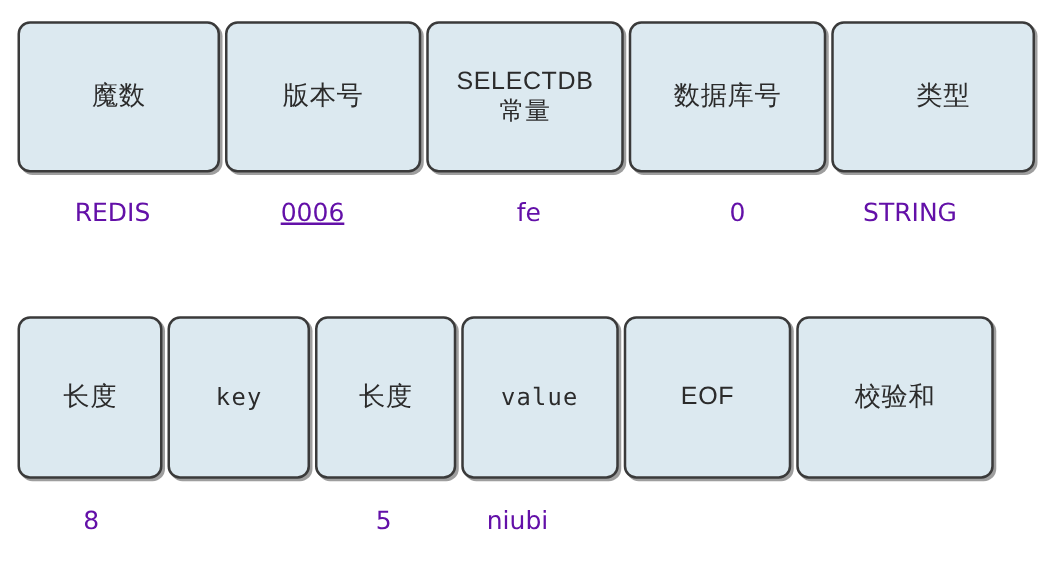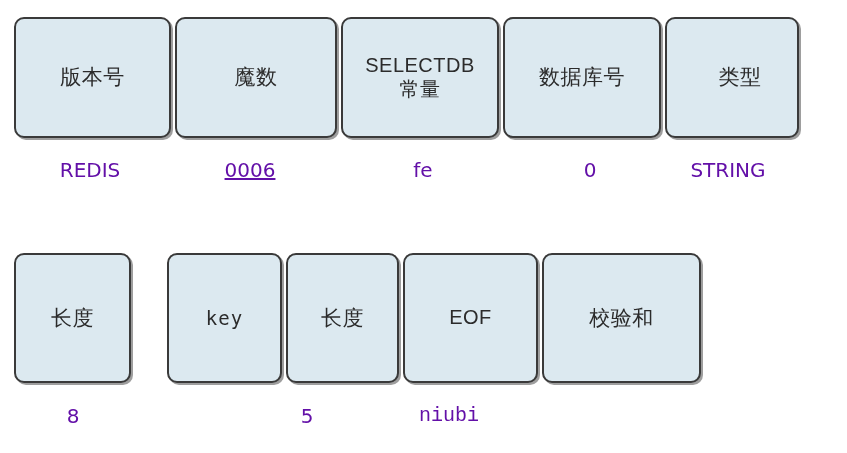--- a/index.html
+++ b/index.html
@@ -64,25 +64,25 @@
   .field-label.latin {
     font-size: 20px;
     letter-spacing: 0.5px;
   }
 
   
   #r1-c0 { width: 162px; }
   #r1-c1 { width: 157px; }
   #r1-c2 { width: 158px; }
   #r1-c3 { width: 158px; }
-  #r1-c4 { width: 134px; padding-left: 16px; }
+  #r1-c4 { width: 163px; padding-left: 16px; }
 
   
   #r2-c0 { width: 117px; }
-  #r2-c1 { width: 115px; margin-left: 32px; }
+  #r2-c1 { width: 115px; }
   #r2-c2 { width: 113px; }
   #r2-c3 { width: 127px; }
   #r2-c4 { width: 135px; }
   #r2-c5 { width: 159px; }
 
   
   .annotations {
     position: absolute;
     left: 0;
     width: 847px;
@@ -101,25 +101,25 @@
     white-space: nowrap;
     font-family: "DejaVu Sans", "Liberation Sans", sans-serif;
   }
 </style>
 </head>
 <body>
 
 <div class="diagram">
 
   <div class="row" id="row-1">
+    <div class="field-box" id="r1-c0">
+      <span class="field-label">魔数</span>
+    </div>
     <div class="field-box" id="r1-c1">
       <span class="field-label">版本号</span>
-    </div>
-    <div class="field-box" id="r1-c0">
-      <span class="field-label">魔数</span>
     </div>
     <div class="field-box" id="r1-c2">
       <span class="field-label latin">SELECTDB
 常量</span>
     </div>
     <div class="field-box" id="r1-c3">
       <span class="field-label">数据库号</span>
     </div>
     <div class="field-box" id="r1-c4">
       <span class="field-label">类型</span>
@@ -137,28 +137,31 @@
   <div class="row" id="row-2">
     <div class="field-box" id="r2-c0">
       <span class="field-label">长度</span>
     </div>
     <div class="field-box" id="r2-c1">
       <span class="field-label mono">key</span>
     </div>
     <div class="field-box" id="r2-c2">
       <span class="field-label">长度</span>
     </div>
+    <div class="field-box" id="r2-c3">
+      <span class="field-label mono">value</span>
+    </div>
     <div class="field-box" id="r2-c4">
       <span class="field-label latin">EOF</span>
     </div>
     <div class="field-box" id="r2-c5">
       <span class="field-label">校验和</span>
     </div>
   </div>
 
   <div class="annotations" id="ann-2">
     <span class="annotation" style="left: 73px;">8</span>
     <span class="annotation" style="left: 307px;">5</span>
-    <span class="annotation" style="left: 449px; font-family: Liberation Mono, monospace;">niubi</span>
+    <span class="annotation" style="left: 414px;">niubi</span>
 
   </div>
 
 </div>
 
 </body></html>

